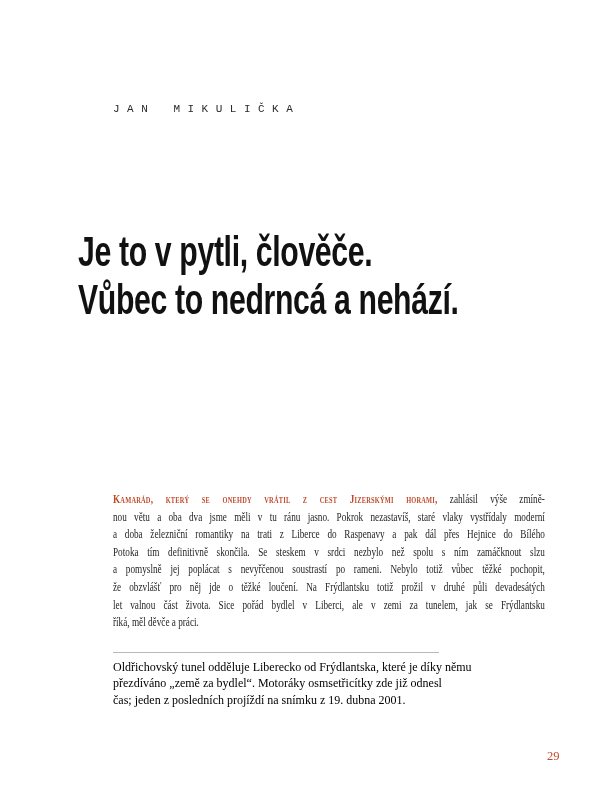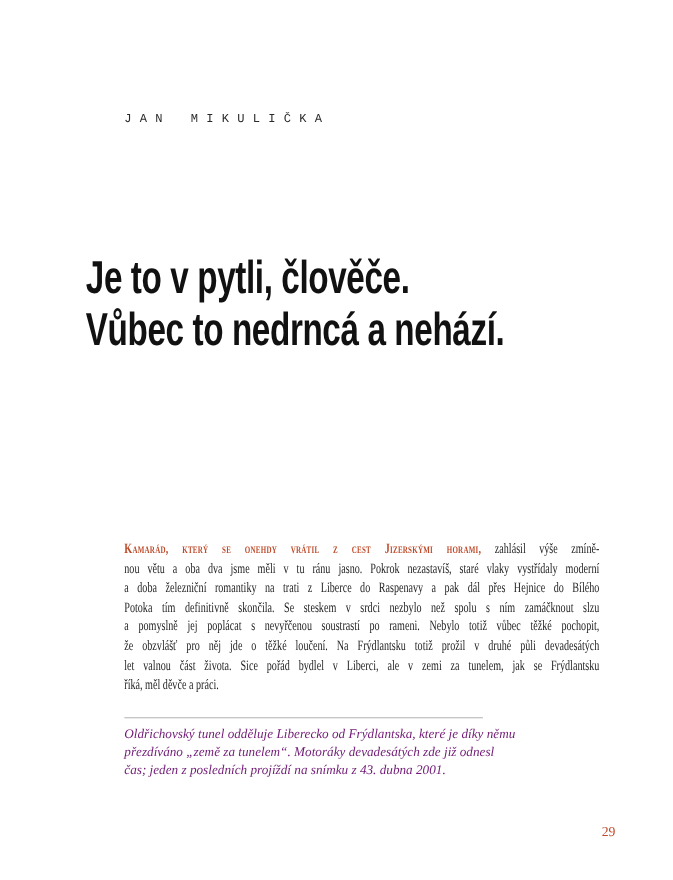--- a/index.html
+++ b/index.html
@@ -86,24 +86,23 @@
     border: none;
     margin: 0;
   }
 
   
   .caption {
     position: absolute;
     left: 113px;
     top: 659px;
     font-family: "Liberation Serif", serif;
-    font-style: italic;
     font-size: 12px;
     line-height: 16.4px;
-    color: #701a75;
+    color: #000000;
     white-space: nowrap;
   }
 
   
   .page-number {
     position: absolute;
     left: 547px;
     top: 749px;
     font-family: "Liberation Serif", serif;
     font-size: 12.5px;
@@ -127,19 +126,19 @@
     <div class="bline">a pomyslně jej poplácat s nevyřčenou soustrastí po rameni. Nebylo totiž vůbec těžké pochopit,</div>
     <div class="bline">že obzvlášť pro něj jde o těžké loučení. Na Frýdlantsku totiž prožil v druhé půli devadesátých</div>
     <div class="bline">let valnou část života. Sice pořád bydlel v Liberci, ale v zemi za tunelem, jak se Frýdlantsku</div>
     <div class="bline last">říká, měl děvče a práci.</div>
   </div>
 
   <div class="caption-rule"></div>
 
   <div class="caption">
     <div>Oldřichovský tunel odděluje Liberecko od Frýdlantska, které je díky němu</div>
-    <div>přezdíváno „země za tunelem“. Motoráky devadesátých zde již odnesl</div>
-    <div>čas; jeden z posledních projíždí na snímku z 43. dubna 2001.</div>
+    <div>přezdíváno „země za bydlel“. Motoráky osmsetřicítky zde již odnesl</div>
+    <div>čas; jeden z posledních projíždí na snímku z 19. dubna 2001.</div>
   </div>
 
   <div class="page-number">29</div>
 
 </div>
 
 </body></html>

